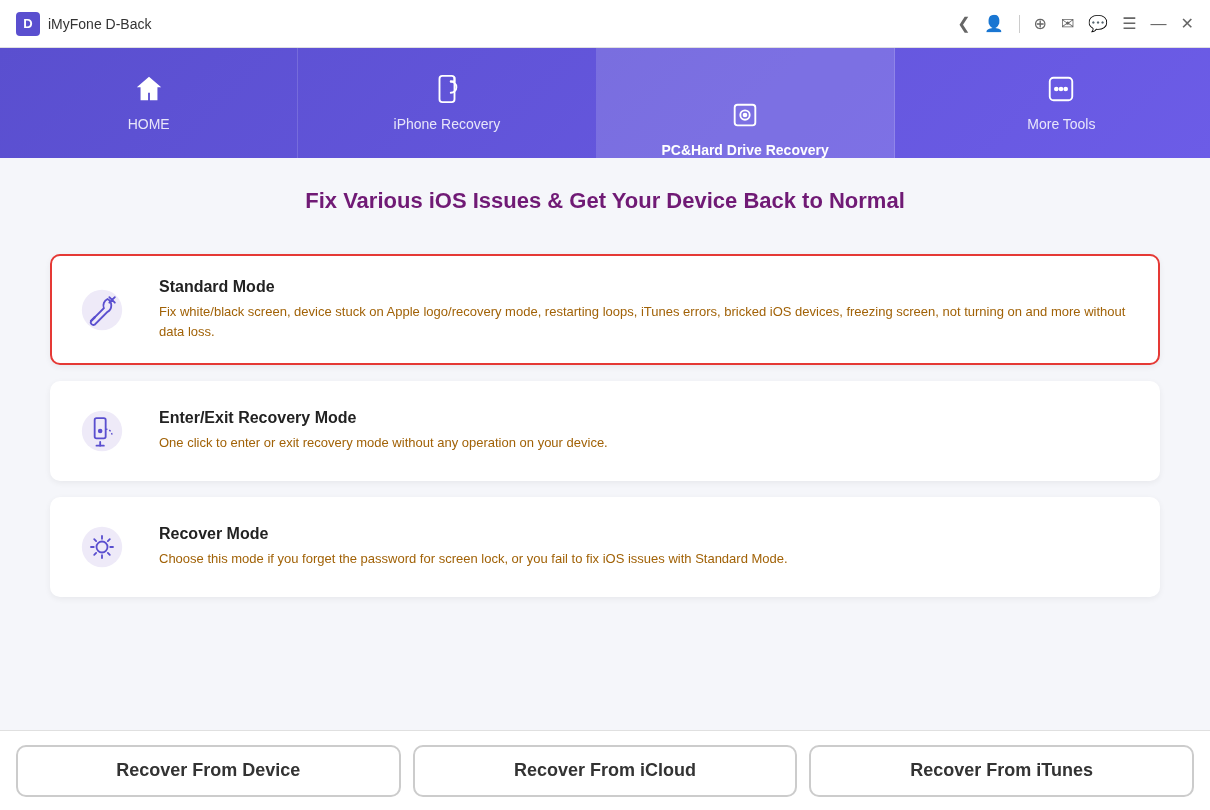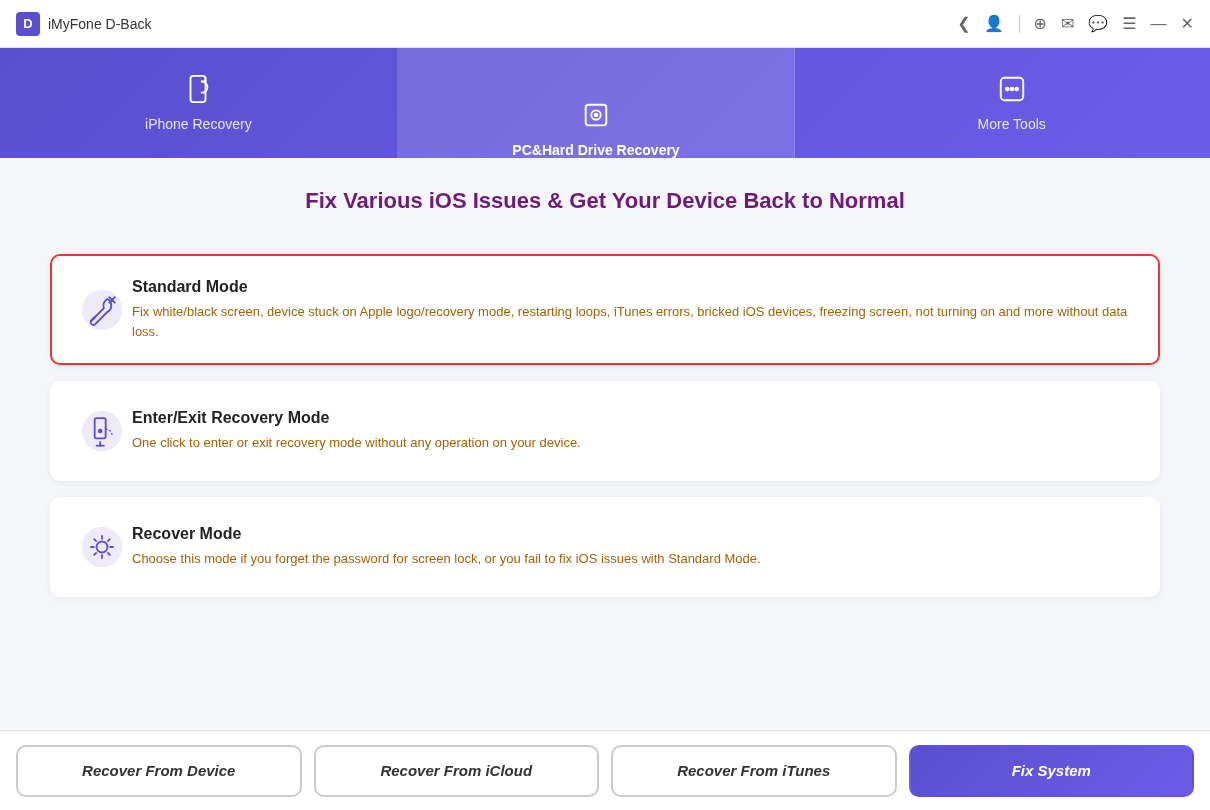--- a/index.html
+++ b/index.html
@@ -108,21 +108,21 @@
     }
 
     
     .mode-card {
       background: white;
       border-radius: 10px;
       padding: 22px 24px;
       margin-bottom: 16px;
       display: flex;
       align-items: center;
-      gap: 4px;
+      gap: 31px;
       cursor: pointer;
       border: 2px solid transparent;
       box-shadow: 0 2px 6px rgba(0,0,0,0.06);
     }
     .mode-card.selected {
       border: 2px solid #e53935;
     }
     .mode-icon {
       width: 52px;
       height: 52px;
@@ -157,28 +157,27 @@
       align-items: center;
       padding: 0 16px;
       gap: 12px;
     }
     .bottom-btn {
       flex: 1;
       height: 52px;
       border-radius: 10px;
       border: 2px solid #ccc;
       background: white;
-      font-size: 15px;
+      font-size: 18px;
       font-weight: 600;
       color: #333;
       cursor: pointer;
       display: flex;
       align-items: center;
       justify-content: center;
-      font-style: italic;
     }
     .bottom-btn.primary {
       background: linear-gradient(135deg, #5a4fcf, #6c5ce7);
       color: white;
       border-color: transparent;
     }
   </style>
 </head>
 <body>
 
@@ -194,20 +193,28 @@
     <span class="title-bar-icon">💬</span>
     <span class="title-bar-icon">☰</span>
     <span class="title-bar-icon">—</span>
     <span class="title-bar-icon">✕</span>
   </div>
 </div>
 
 <div class="nav-bar">
   <div class="nav-item">
     <div class="nav-icon">
+      <svg viewBox="0 0 32 32" width="30" height="30" fill="white">
+        <path d="M16 3L3 14h4v14h8v-8h2v8h8V14h4z"></path>
+      </svg>
+    </div>
+    <span class="nav-label">HOME</span>
+  </div>
+  <div class="nav-item">
+    <div class="nav-icon">
       <svg viewBox="0 0 32 32" width="30" height="30" fill="none" stroke="white" stroke-width="2">
         <rect x="8" y="2" width="16" height="28" rx="3"></rect>
         <path d="M20 8 A6 6 0 0 1 20 20" stroke-linecap="round"></path>
         <polyline points="20,8 24,8 24,4" stroke-linecap="round" stroke-linejoin="round"></polyline>
       </svg>
     </div>
     <span class="nav-label">iPhone Recovery</span>
   </div>
   <div class="nav-item active">
     <div class="nav-icon">
@@ -282,14 +289,13 @@
       <div class="mode-title">Recover Mode</div>
       <div class="mode-desc">Choose this mode if you forget the password for screen lock, or you fail to fix iOS issues with Standard Mode.</div>
     </div>
   </div>
 </div>
 
 <div class="bottom-bar">
   <button class="bottom-btn">Recover From Device</button>
   <button class="bottom-btn">Recover From iCloud</button>
   <button class="bottom-btn">Recover From iTunes</button>
-  <button class="bottom-btn primary">Fix System</button>
 </div>
 
 </body></html>

